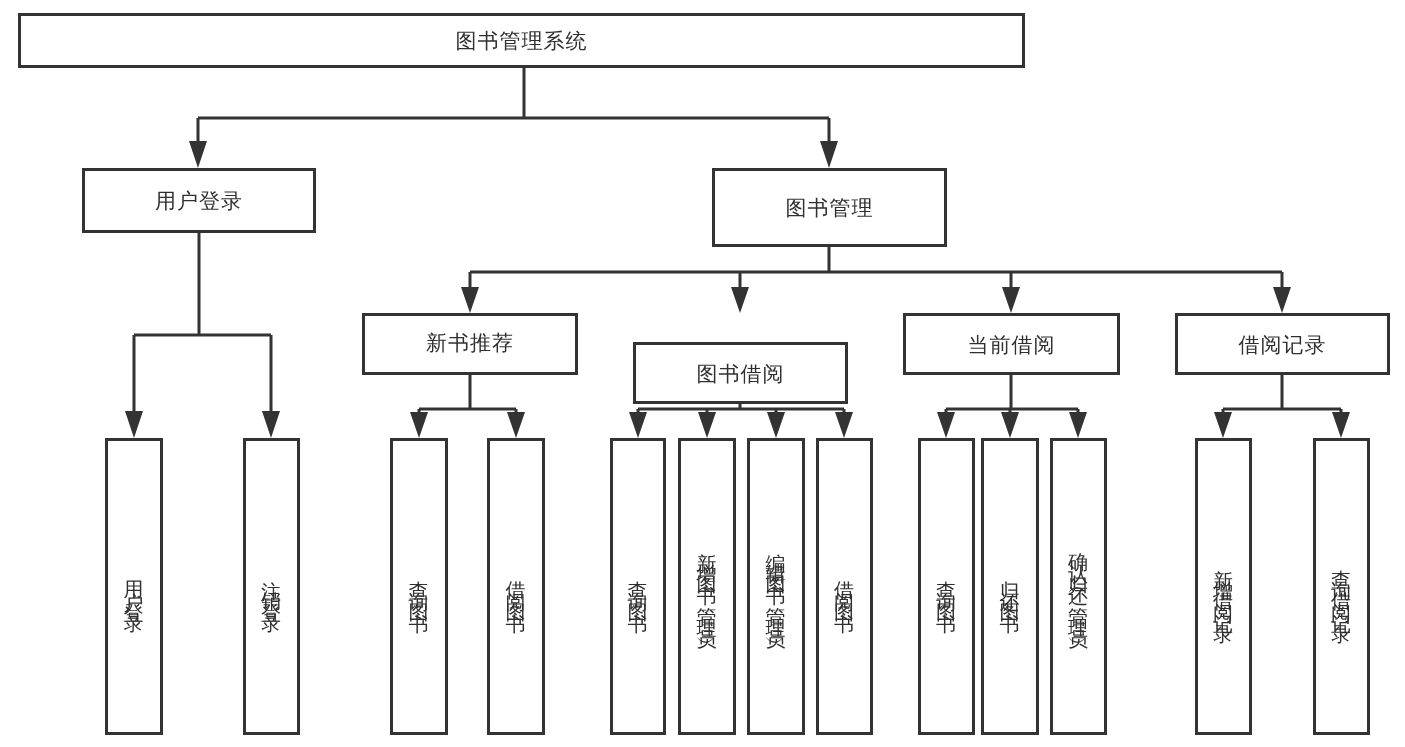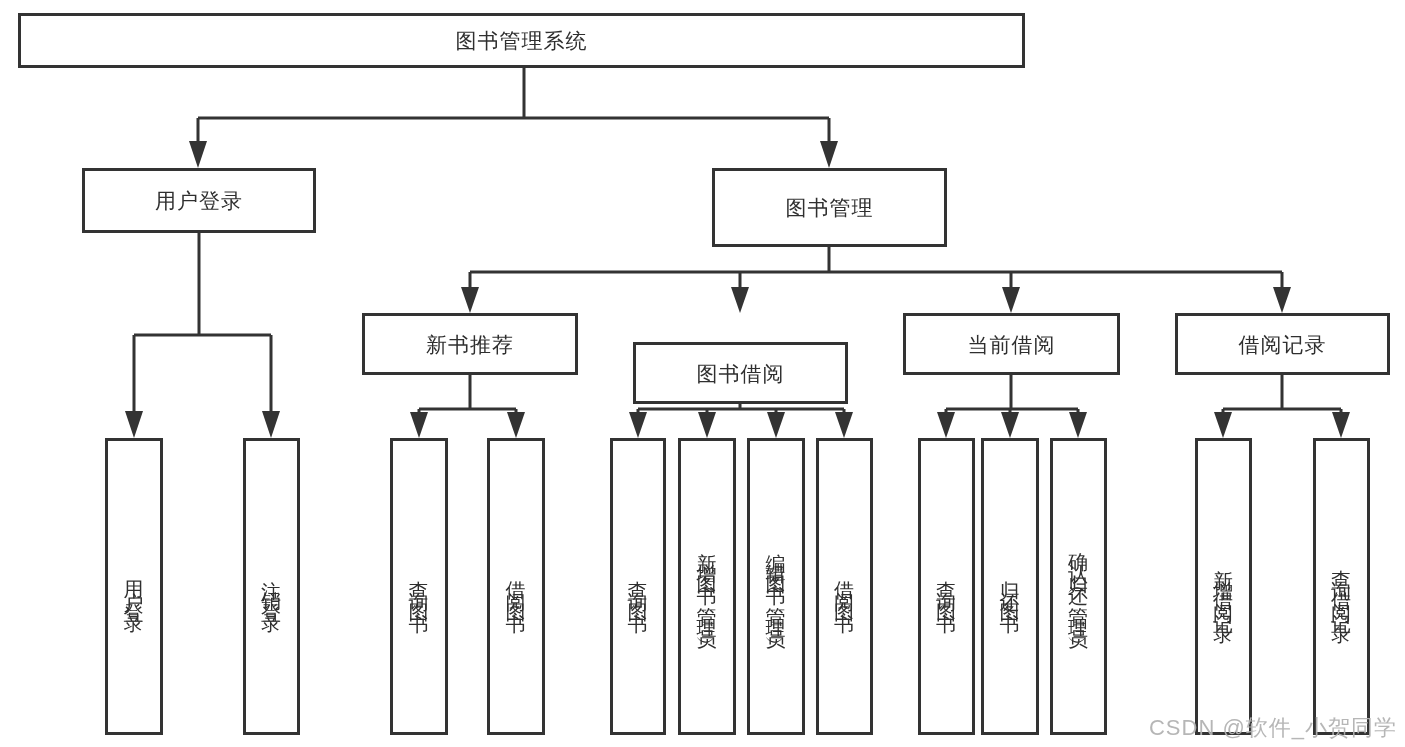--- a/index.html
+++ b/index.html
@@ -106,21 +106,21 @@
       <polygon points="1214,412 1232,412 1223,438"></polygon>
       <polygon points="1332,412 1350,412 1341,438"></polygon>
     </g>
   </svg>
 
   <div class="box hbox" style="left:18px; top:13px; width:1007px; height:55px;">图书管理系统</div>
 
   <div class="box hbox" style="left:82px; top:168px; width:234px; height:65px;">用户登录</div>
   <div class="box hbox" style="left:712px; top:168px; width:235px; height:79px;">图书管理</div>
 
-  <div class="box hbox" style="left:362px; top:313px; width:216px; height:62px;">新书推荐</div>
+  <div class="box hbox" style="left:362px; top:313px; width:216px; height:62px;font-family:Liberation Mono, monospace;">新书推荐</div>
   <div class="box hbox" style="left:633px; top:313px; width:215px; height:62px;margin-top:29px;">图书借阅</div>
   <div class="box hbox" style="left:903px; top:313px; width:217px; height:62px;">当前借阅</div>
   <div class="box hbox" style="left:1175px; top:313px; width:215px; height:62px;">借阅记录</div>
 
   <div class="box vbox" style="left:105px; top:438px; width:58px; height:297px;">用户登录</div>
   <div class="box vbox" style="left:243px; top:438px; width:57px; height:297px;">注销登录</div>
 
   <div class="box vbox" style="left:390px; top:438px; width:58px; height:297px;">查询图书</div>
   <div class="box vbox" style="left:487px; top:438px; width:58px; height:297px;">借阅图书</div>
 
@@ -129,15 +129,14 @@
   <div class="box vbox" style="left:747px; top:438px; width:58px; height:297px;">编辑图书（管理员）</div>
   <div class="box vbox" style="left:816px; top:438px; width:57px; height:297px;">借阅图书</div>
 
   <div class="box vbox" style="left:918px; top:438px; width:57px; height:297px;">查询图书</div>
   <div class="box vbox" style="left:981px; top:438px; width:58px; height:297px;">归还图书</div>
   <div class="box vbox" style="left:1050px; top:438px; width:57px; height:297px;">确认归还（管理员）</div>
 
   <div class="box vbox" style="left:1195px; top:438px; width:57px; height:297px;">新增借阅记录</div>
   <div class="box vbox" style="left:1313px; top:438px; width:57px; height:297px;">查询借阅记录</div>
 
-  <div class="watermark">CSDN @软件_小贺同学</div>
 
 </div>
 
 </body></html>

